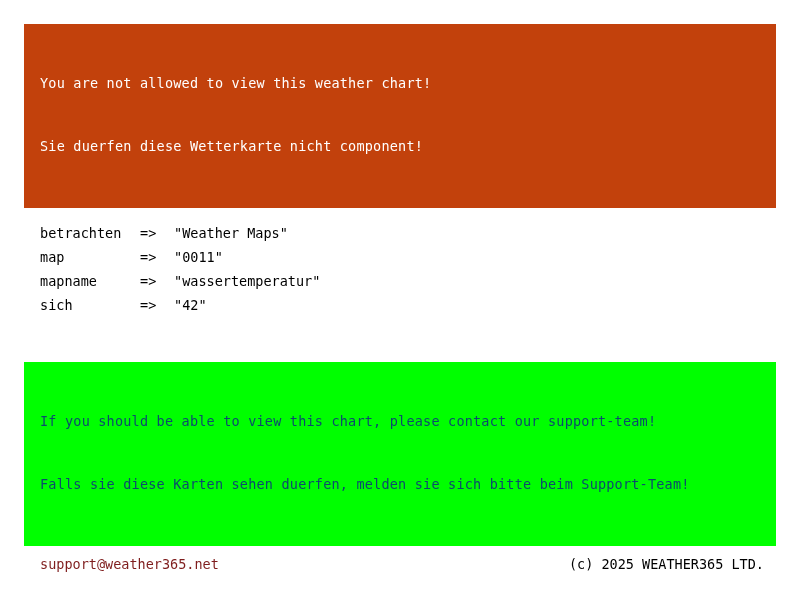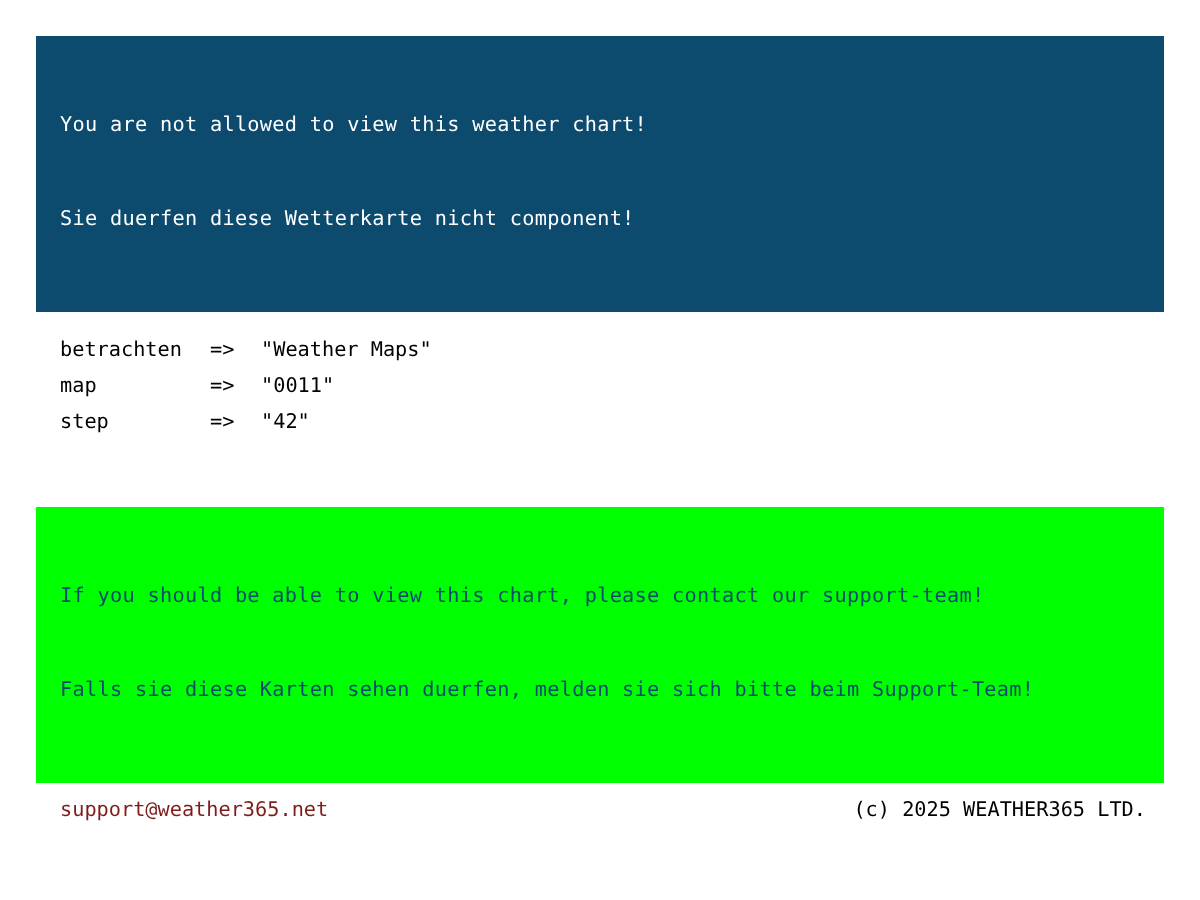--- a/index.html
+++ b/index.html
@@ -20,21 +20,21 @@
     padding: 0;
   }
   .banner {
     margin: 24px 24px 0 24px;
     padding: 7px 16px 9px 16px;
     line-height: 21px;
     font-size: 13.5px;
     white-space: pre;
   }
   .banner-error {
-    background: #0c4a6e;
+    background: #c2410c;
     color: #ffffff;
   }
   .banner-ok {
     background: #00ff00;
     color: #0c4a6e;
   }
   .banner div {
     letter-spacing: 0.2px;
   }
   .params {
@@ -100,21 +100,26 @@
           <td class="key">betrachten</td>
           <td class="arrow">=&gt;</td>
           <td class="val">"Weather Maps"</td>
         </tr>
         <tr>
           <td class="key">map</td>
           <td class="arrow">=&gt;</td>
           <td class="val">"0011"</td>
         </tr>
         <tr>
-          <td class="key">step</td>
+          <td class="key">mapname</td>
+          <td class="arrow">=&gt;</td>
+          <td class="val">"wassertemperatur"</td>
+        </tr>
+        <tr>
+          <td class="key">sich</td>
           <td class="arrow">=&gt;</td>
           <td class="val">"42"</td>
         </tr>
       </tbody>
     </table>
   </div>
 
   <div class="spacer-ok"></div>
 
   <div class="banner banner-ok">

